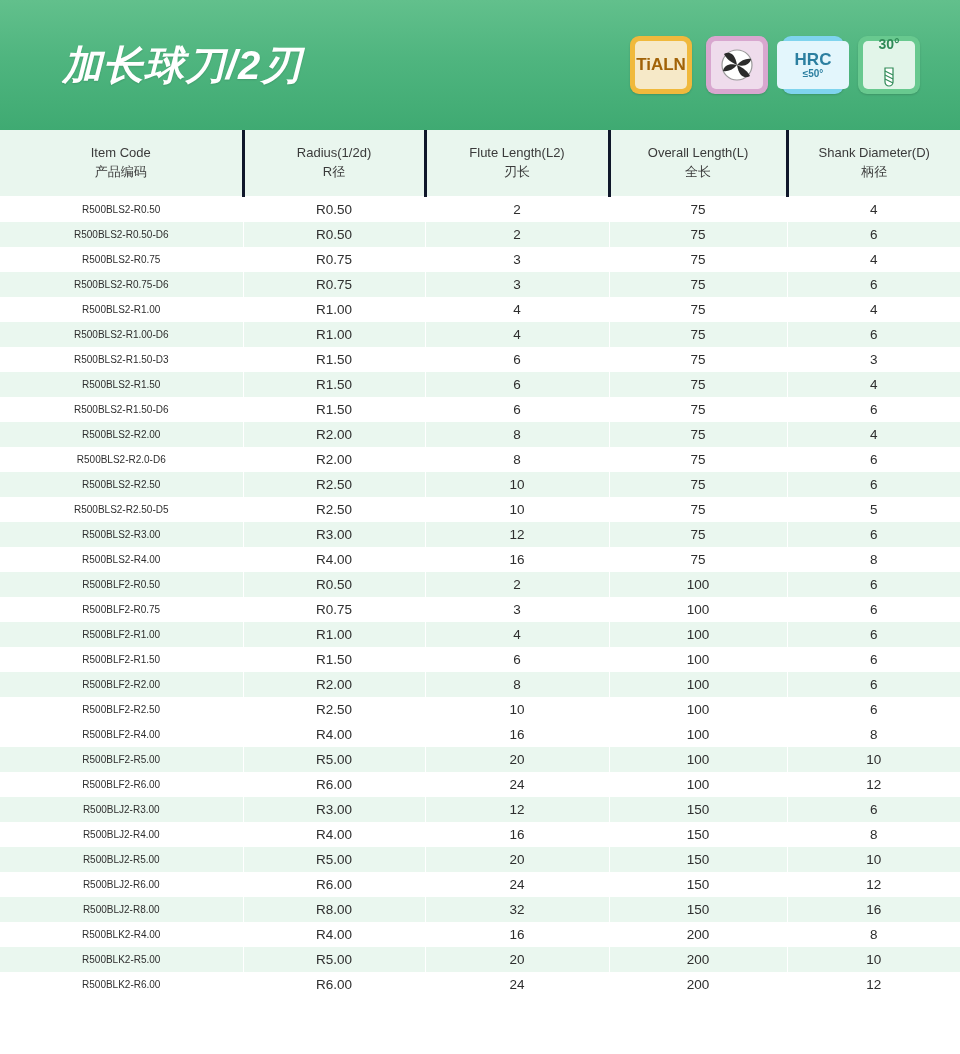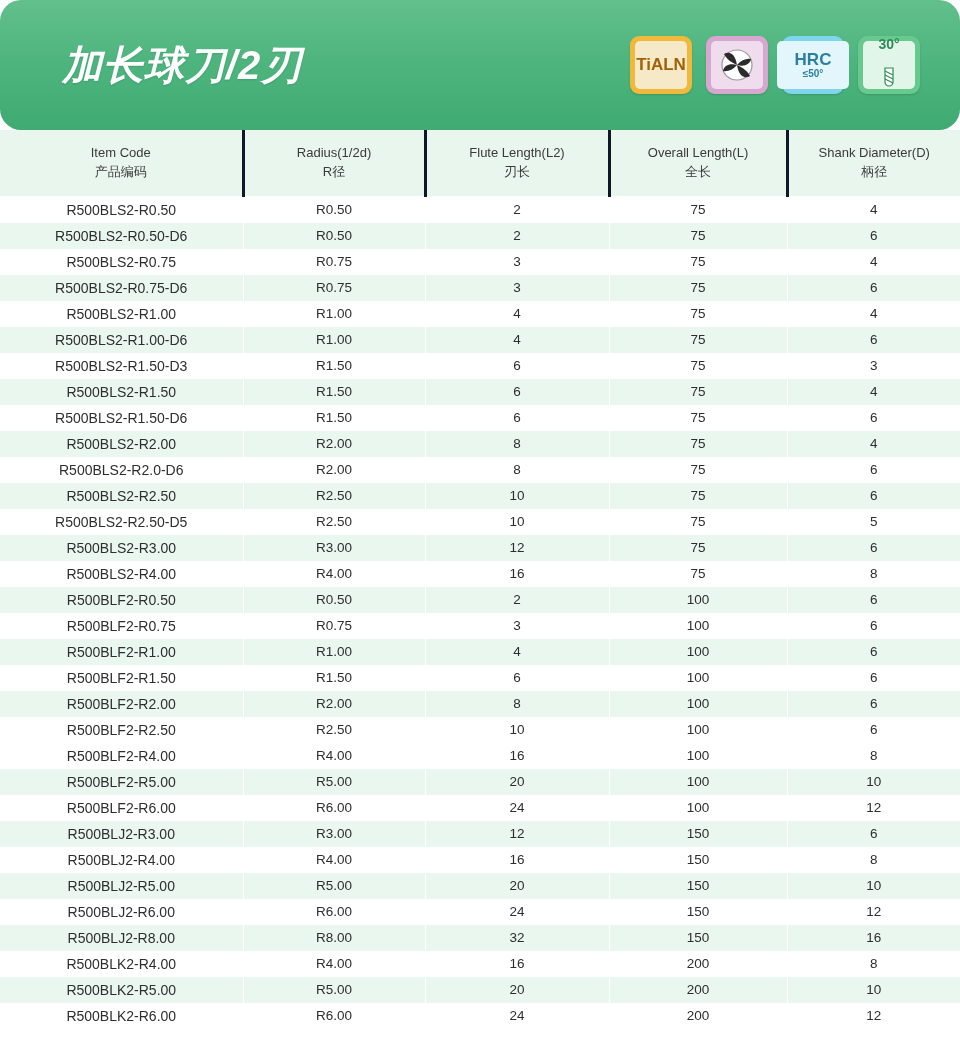--- a/index.html
+++ b/index.html
@@ -20,21 +20,20 @@
   }
 
   
   .header {
     position: relative;
     height: 130px;
     background: linear-gradient(180deg, #62c08c 0%, #4fb57f 45%, #3faa72 100%);
     display: flex;
     align-items: center;
     padding: 0 40px 0 62px;
-    border-radius: 21px;
   }
   .header-title {
     color: #ffffff;
     font-size: 40px;
     font-weight: bold;
     font-style: italic;
     letter-spacing: 1px;
     white-space: nowrap;
     text-shadow: 0 1px 2px rgba(0,0,0,0.12);
   }
@@ -122,21 +121,21 @@
     color: #2e2e2e;
     text-align: center;
     padding: 5px 4px;
     height: 25px;
     border-right: 1px solid #ffffff;
     white-space: nowrap;
   }
   tbody td:last-child { border-right: none; }
   tbody tr.odd td { background: #ffffff; }
   tbody tr.even td { background: #eaf7ef; }
-  tbody td.code { font-size: 14px; }
+  tbody td.code { font-size: 10px; }
 
   col.c0 { width: 243px; }
   col.c1 { width: 182px; }
   col.c2 { width: 184px; }
   col.c3 { width: 178px; }
   col.c4 { width: 173px; }
 </style>
 </head>
 <body>
 

